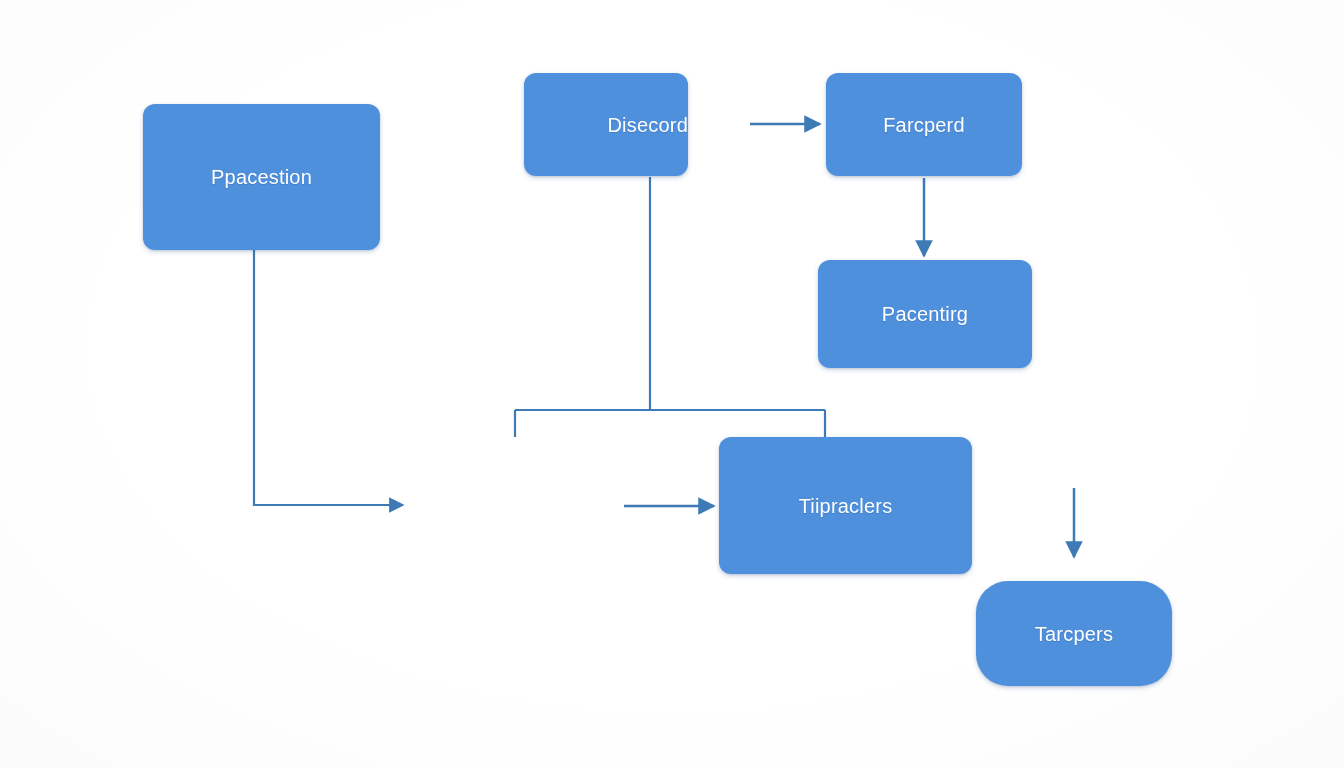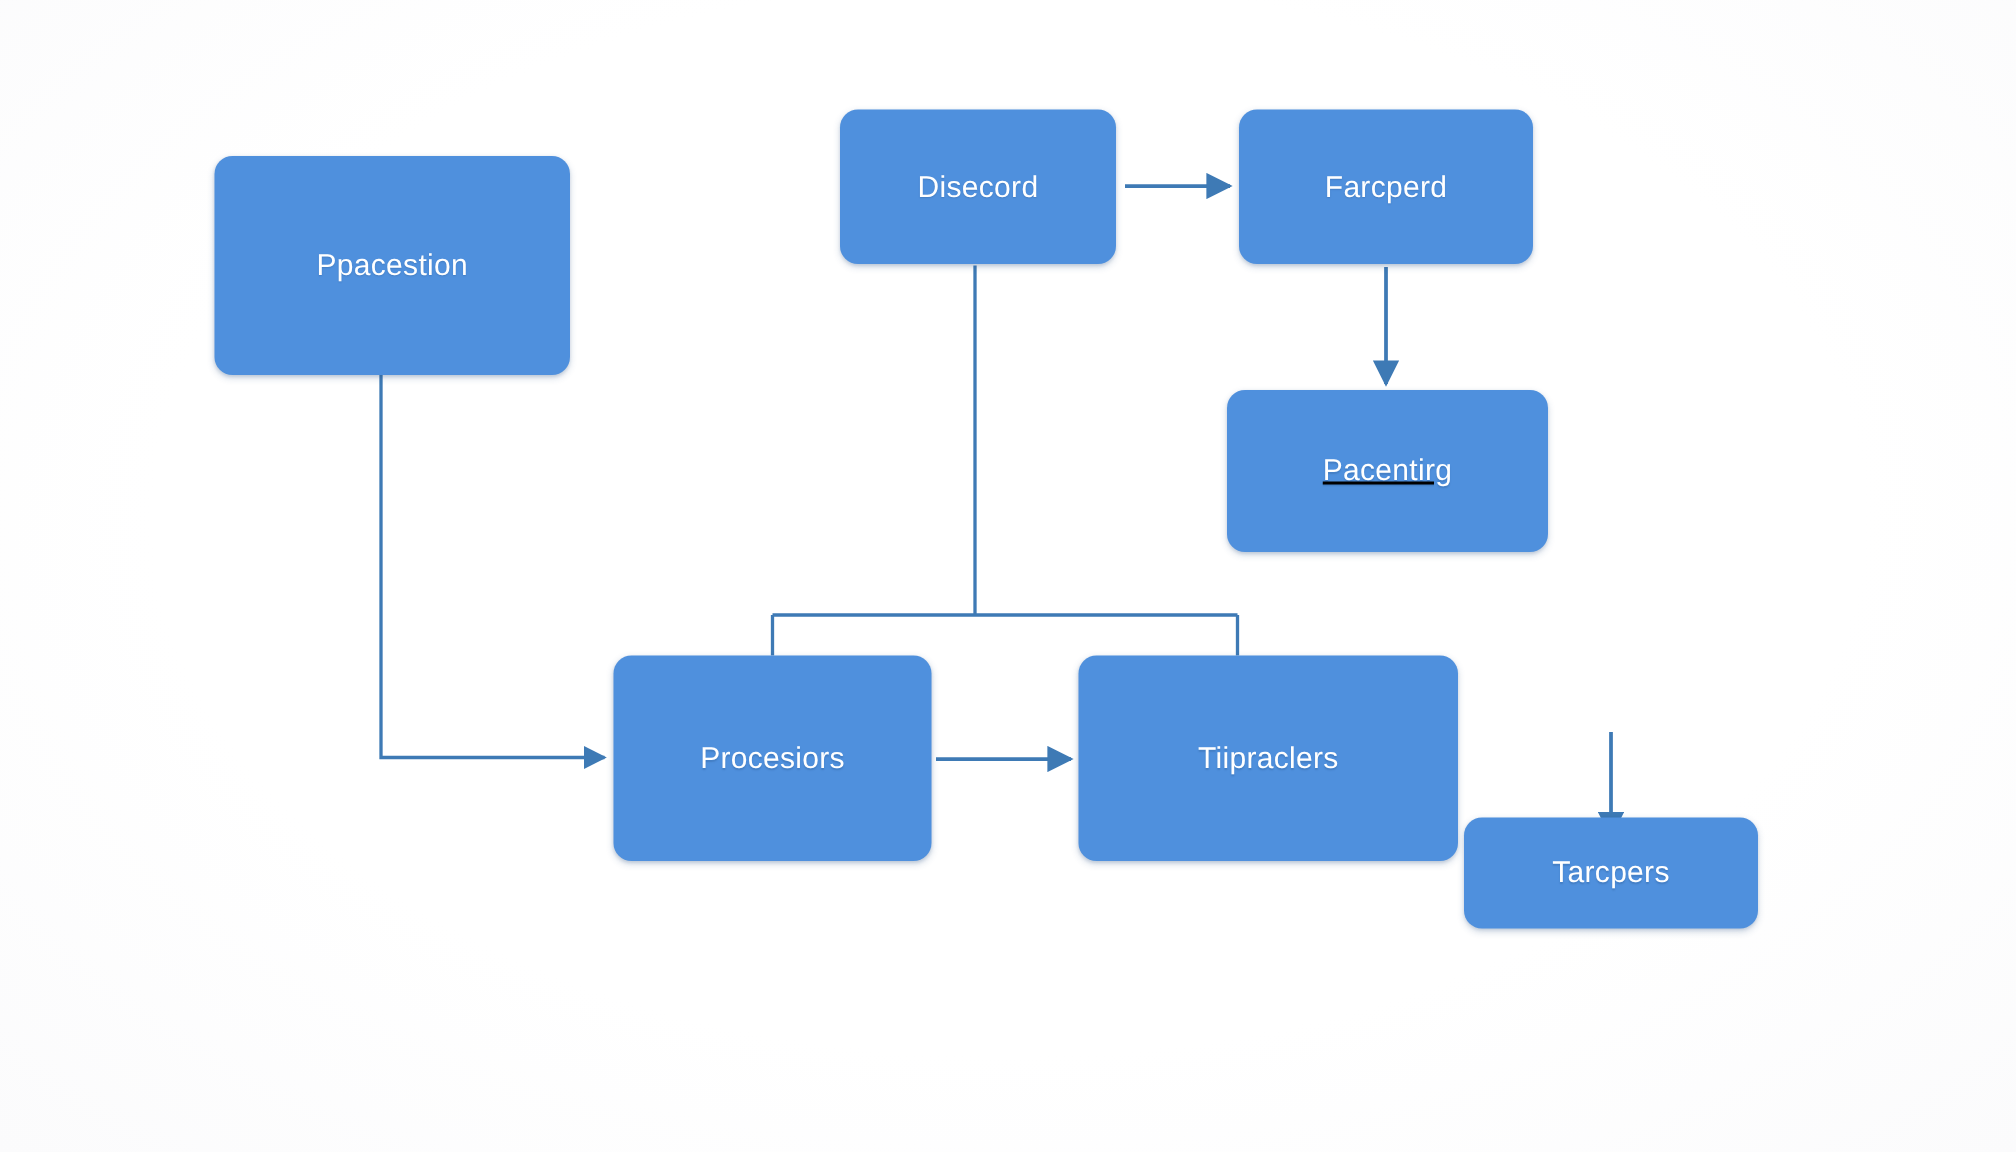--- a/index.html
+++ b/index.html
@@ -73,37 +73,34 @@
 
     <line x1="624" y1="506" x2="714" y2="506" stroke="#3e7ab5" stroke-width="2.5" marker-end="url(#arrow)"></line>
 
     <line x1="1074" y1="488" x2="1074" y2="557" stroke="#3e7ab5" stroke-width="2.5" marker-end="url(#arrow)"></line>
   </svg>
 
   <div class="node" style="left:143px; top:104px; width:237px; height:146px;">
     <span class="node-label">Ppacestion</span>
   </div>
 
-  <div class="node" style="left:560px; top:73px; width:184px; height:103px;">
+  <div class="node" style="left:524px; top:73px; width:164px; height:103px;justify-content:flex-end;">
     <span class="node-label">Disecord</span>
   </div>
 
   <div class="node" style="left:826px; top:73px; width:196px; height:103px;">
     <span class="node-label">Farcperd</span>
   </div>
 
-  <div class="node" style="left:818px; top:260px; width:214px; height:108px;text-decoration:underline;">
+  <div class="node" style="left:818px; top:260px; width:214px; height:108px;">
     <span class="node-label">Pacentirg</span>
   </div>
 
-  <div class="node" style="left:409px; top:437px; width:212px; height:137px;">
-    <span class="node-label">Procesiors</span>
-  </div>
 
   <div class="node" style="left:719px; top:437px; width:253px; height:137px;">
     <span class="node-label">Tiipraclers</span>
   </div>
 
-  <div class="node" style="left:976px; top:545px; width:196px; height:74px;">
+  <div class="node" style="left:976px; top:581px; width:196px; height:105px;border-radius:32px;">
     <span class="node-label">Tarcpers</span>
   </div>
 
 </div>
 
 </body></html>

